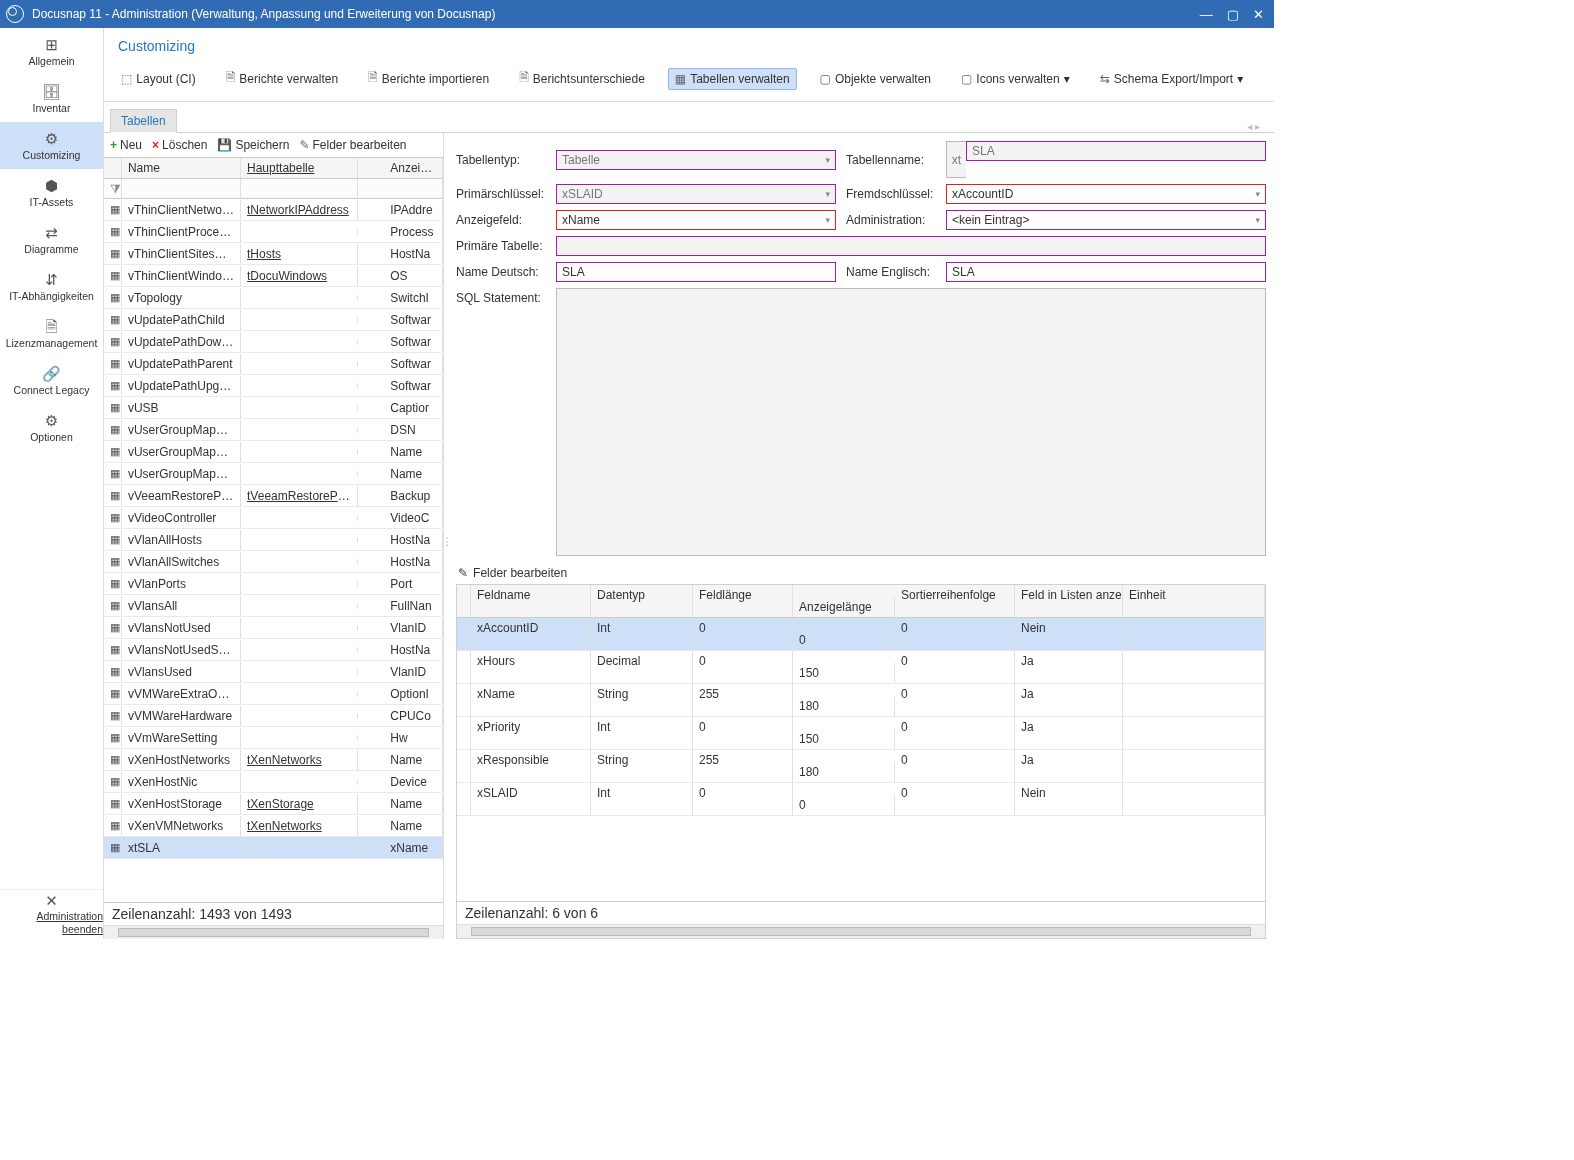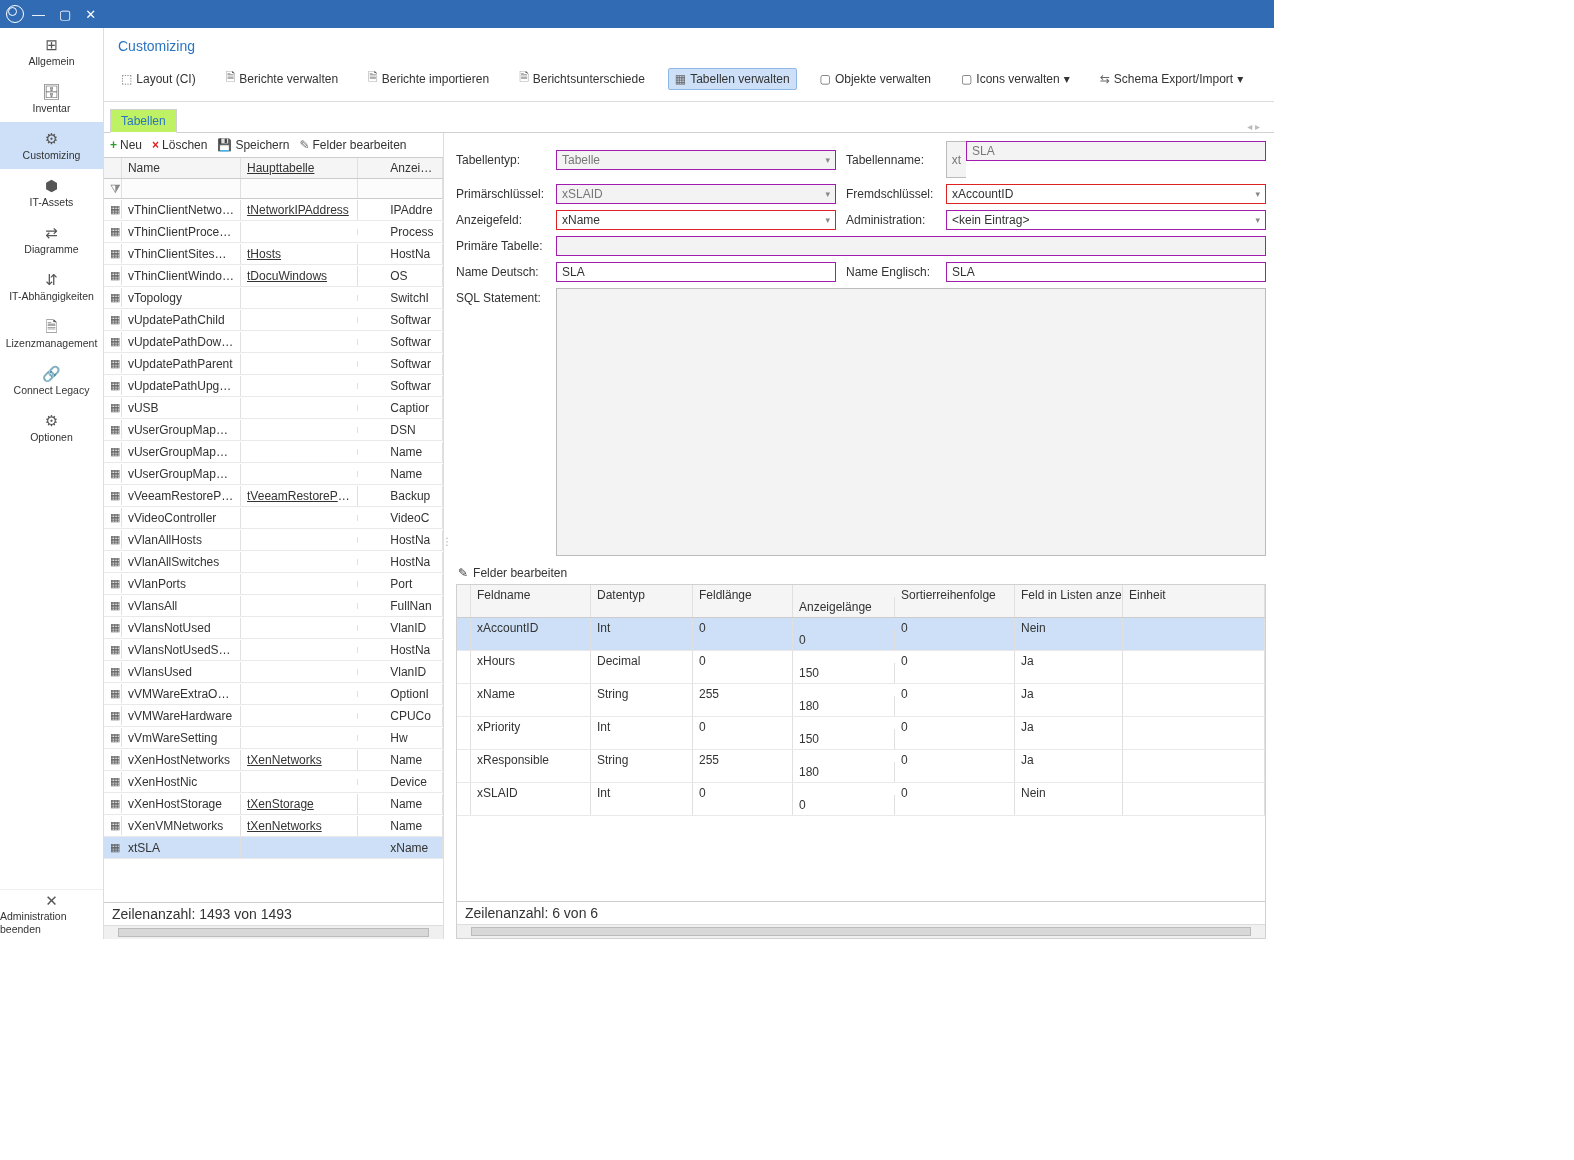--- a/index.html
+++ b/index.html
@@ -16,21 +16,21 @@
 .side-item.active { background: #cde0f7; }
 .side-close { margin-top:auto; height:50px; display:flex; flex-direction:column; align-items:center; justify-content:center; font-size:10.5px; gap:2px; cursor:pointer; border-top:1px solid #eee;}
 .side-ico { font-size:15px; color:#555; line-height:1;}
 .content { flex:1; display:flex; flex-direction:column; overflow:hidden; }
 .heading { padding: 10px 14px 6px; color:#2a75c0; font-size:14px; }
 .toolbar { display:flex; gap:16px; padding: 4px 10px 8px; border-bottom:1px solid #ddd; flex-wrap:wrap; align-items:center;}
 .tb-btn { display:flex; align-items:center; gap:4px; font-size:12px; padding:3px 6px; cursor:pointer; border:1px solid transparent; border-radius:2px;}
 .tb-btn.active { background:#cde0f7; border-color:#8fb8e6; }
 .tb-ico { font-size:12px; color:#666; }
 .tabs-row { display:flex; padding:6px 6px 0; border-bottom:1px solid #d0d0d0; justify-content:space-between; align-items:flex-end;}
-.tab { padding:4px 10px; font-size:12px; color:#2a75c0; border:1px solid #d0d0d0; border-bottom:1px solid #fff; background:#bef264; position:relative; top:1px; cursor:pointer;}
+.tab { padding:4px 10px; font-size:12px; color:#2a75c0; border:1px solid #d0d0d0; border-bottom:1px solid #fff; background:#e5e5e5; position:relative; top:1px; cursor:pointer;}
 .nav-arrows { color:#bbb; font-size:10px; padding-right:8px; user-select:none;}
 .workarea { flex:1; display:flex; overflow:hidden; }
 .left-pane { width: 340px; border-right:1px solid #ddd; display:flex; flex-direction:column; overflow:hidden;}
 .lp-actions { display:flex; gap:10px; padding:5px 6px; font-size:12px; align-items:center;}
 .act { display:flex; align-items:center; gap:3px; cursor:pointer;}
 .plus{color:#2e9b2e;font-weight:bold;}
 .x{color:#d22;font-weight:bold;}
 .grid-head, .grid-row { display:flex; font-size:12px; border-bottom:1px solid #e9e9e9;}
 .grid-head { background:#f5f5f5; border-top:1px solid #ccc; border-bottom:1px solid #ccc;}
 .gh, .gc { padding:3px 6px; border-right:1px solid #e0e0e0; overflow:hidden; white-space:nowrap; text-overflow:ellipsis;}
@@ -75,20 +75,21 @@
 .ft-row.sel{background:#cde0f7;}
 .ft-body{flex:1;overflow:auto;}
 .splitter{width:4px;background:transparent;position:relative;}
 .splitter::after{content:"⋮";color:#aaa;position:absolute;left:-2px;top:50%;font-size:10px;}
 </style>
 </head>
 <body>
 
 <div class="titlebar">
   <div class="logo"></div>
+  <div class="title">Docusnap 11 - Administration (Verwaltung, Anpassung und Erweiterung von Docusnap)</div>
   <div class="winbtns">
     <span>—</span>
     <span>▢</span>
     <span>✕</span>
   </div>
 </div>
 
 <div class="main">
   <div class="sidebar">
     <div id="sidebar-items">
@@ -124,21 +125,21 @@
           <span class="side-ico">🔗</span>
           <span>Connect Legacy</span>
         </div>
         <div class="side-item">
           <span class="side-ico">⚙</span>
           <span>Optionen</span>
         </div>
       </div>
     <div class="side-close">
       <span class="side-ico">✕</span>
-      <span style="text-align:left;line-height:1.2;">Administration beenden</span>
+      <span style="text-align:right;line-height:1.2;text-decoration:underline;">Administration beenden</span>
     </div>
   </div>
 
   <div class="content">
     <div class="heading">Customizing</div>
     <div class="toolbar" id="toolbar">
         <div class="tb-btn">
           <span class="tb-ico">⬚</span>
           <span>Layout (CI)</span>
         </div>

